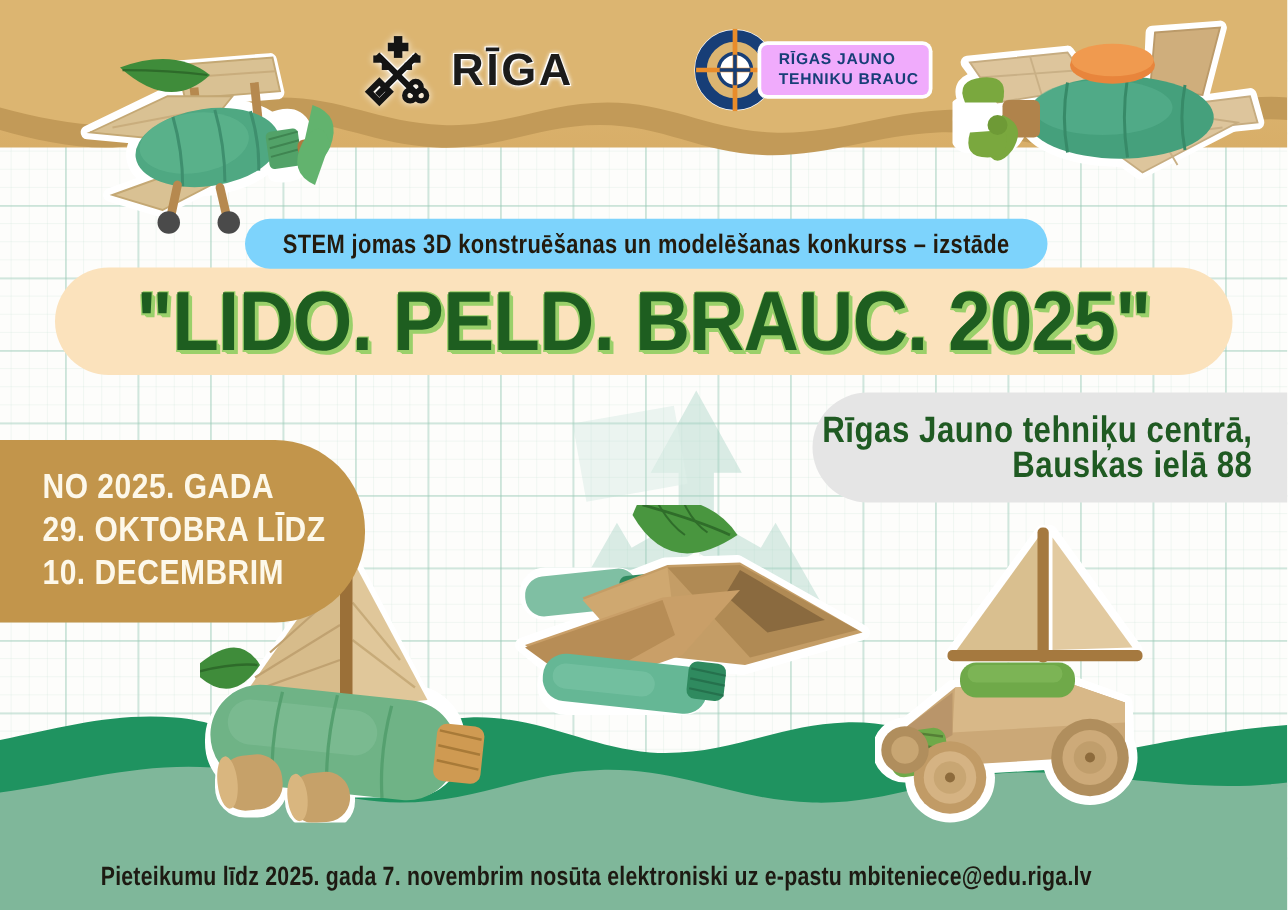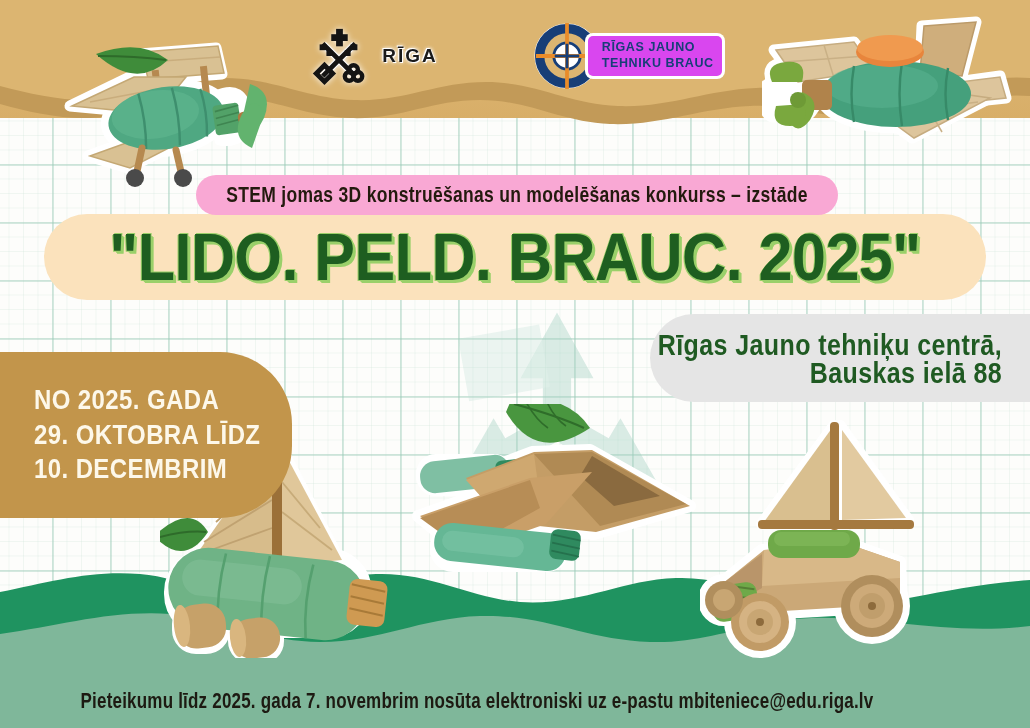--- a/index.html
+++ b/index.html
@@ -51,40 +51,40 @@
   
   .logos{
     position:absolute;left:0;top:16px;width:1030px;height:80px;
     display:flex;align-items:center;justify-content:center;gap:96px;
     z-index:40;
   }
   .logo-riga{display:flex;align-items:center;gap:12px;}
   .logo-riga .keys{width:62px;height:62px;filter:drop-shadow(0 0 3px rgba(255,255,255,.95));}
   .logo-riga .rword{
     font-family:"Liberation Sans", sans-serif;
-    font-weight:bold;font-size:19px;letter-spacing:2px;color:#1b1b1b;
+    font-weight:bold;font-size:36px;letter-spacing:2px;color:#1b1b1b;
     text-shadow:0 0 4px #fff,0 0 4px #fff,1px 1px 0 #fff,-1px -1px 0 #fff;
   }
   .logo-rjtc{display:flex;align-items:center;position:relative;}
   .logo-rjtc .mark{width:66px;height:66px;}
   .logo-rjtc .ltext{
-    margin-left:-12px;background:#d946ef;border-radius:5px;
+    margin-left:-12px;background:#f0abfc;border-radius:5px;
     padding:4px 8px 4px 14px;
     box-shadow:0 0 0 3px #fff;
   }
   .logo-rjtc .ltext div{
     font-family:"Liberation Sans", sans-serif;
     font-weight:bold;font-size:12.5px;letter-spacing:.6px;color:#173e77;
     line-height:1.25;white-space:nowrap;
   }
 
   
   .subtitle-pill{
     position:absolute;left:196px;top:175px;width:642px;height:40px;
-    background:#f9a8d4;border-radius:22px;
+    background:#7dd3fc;border-radius:22px;
     display:flex;align-items:center;justify-content:center;z-index:30;
   }
   .subtitle-pill span{
     font-family:"Liberation Sans Narrow","Liberation Sans",sans-serif;
     font-weight:bold;font-size:17.5px;letter-spacing:.3px;
     color:#231a0e;white-space:nowrap;
     transform:scaleY(1.22);
   }
 
   
@@ -115,21 +115,21 @@
   }
   .address-block div{
     font-family:"Liberation Sans Narrow","Liberation Sans",sans-serif;
     font-weight:bold;font-size:25px;letter-spacing:.4px;
     color:#1f5a22;white-space:nowrap;line-height:1.12;
     transform:scaleY(1.18);
   }
 
   
   .date-block{
-    position:absolute;left:0;top:352px;width:292px;height:166px;
+    position:absolute;left:0;top:352px;width:292px;height:146px;
     background:#c2954b;border-radius:0 72px 72px 0;z-index:30;
     display:flex;flex-direction:column;justify-content:center;
     padding-left:34px;box-sizing:border-box;
   }
   .date-block div{
     font-family:"Liberation Sans Narrow","Liberation Sans",sans-serif;
     font-weight:bold;font-size:24px;letter-spacing:.4px;
     color:#fdf8ea;white-space:nowrap;line-height:1.44;
     transform:scaleY(1.16);transform-origin:left center;
   }

